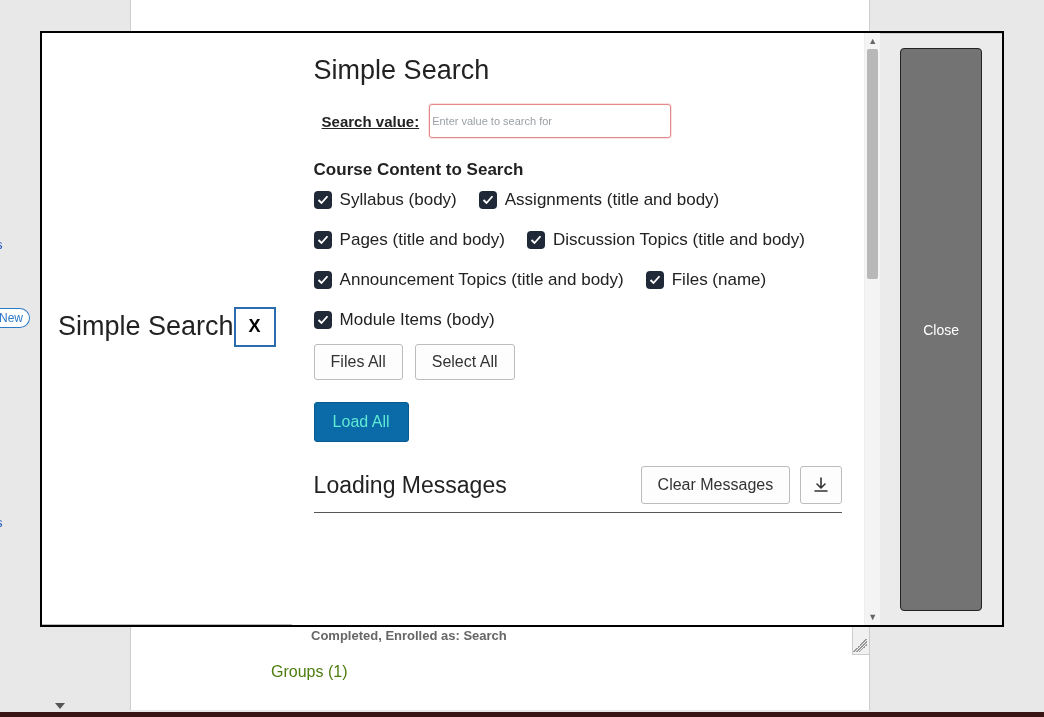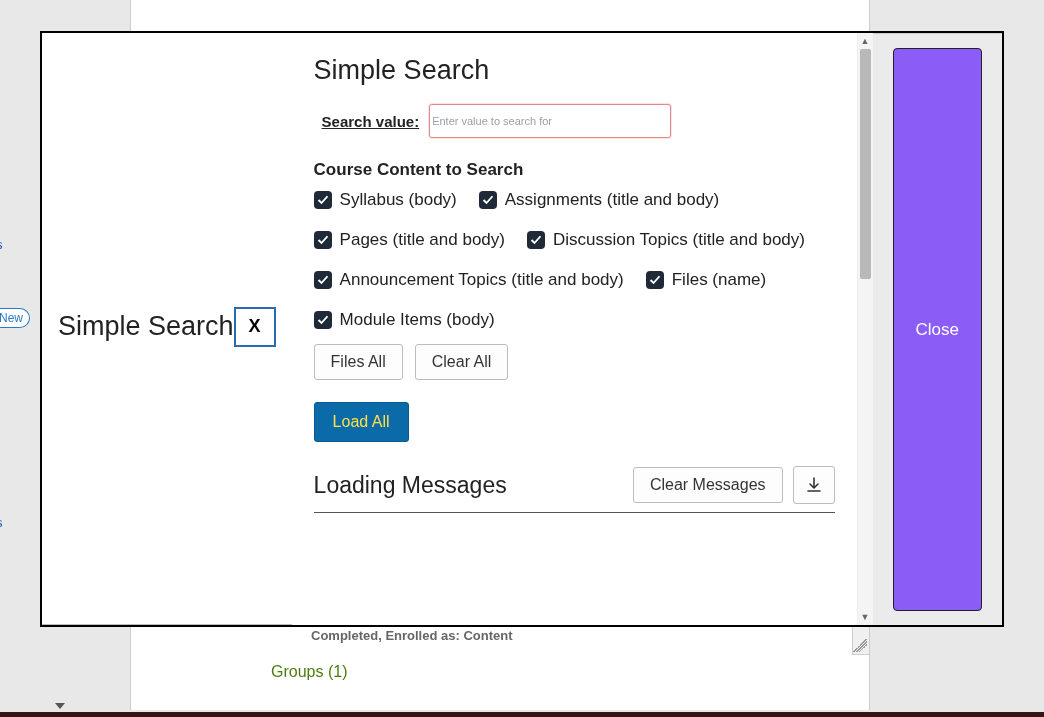--- a/index.html
+++ b/index.html
@@ -246,21 +246,21 @@
       padding: 8px 16px;
       font-size: 16px;
       border: 1px solid #bcbcbc;
       background: #fdfdfd;
       color: #333;
       cursor: pointer;
       border-radius: 3px;
     }
     .btn-primary {
       background: #0b6aa8;
-      color: #fde047;
+      color: #5eead4;
       border: 1px solid #085a91;
       padding: 10px 18px;
       font-size: 16px;
       cursor: pointer;
       border-radius: 3px;
       margin-bottom: 24px;
     }
     .messages-row {
       display: flex;
       align-items: center;
@@ -269,21 +269,20 @@
       padding-bottom: 8px;
     }
     .messages-h {
       font-size: 23px;
       font-weight: 400;
       color: #222;
     }
     .messages-actions {
       display: flex;
       gap: 10px;
-      align-items: center;
     }
     .download-btn {
       width: 42px;
       height: 38px;
       border: 1px solid #bcbcbc;
       background: #fdfdfd;
       display: flex;
       align-items: center;
       justify-content: center;
       border-radius: 3px;
@@ -291,36 +290,36 @@
     }
     .download-btn svg { width: 16px; height: 16px; }
     .modal-footer {
       background: #ebebeb;
       border-top: 1px solid #ccc;
       display: flex;
       justify-content: flex-end;
       padding: 14px 20px;
     }
     .footer-close {
-      background: #8b5cf6;
+      background: #737373;
       color: #fff;
       border: 1px solid #222;
       padding: 10px 22px;
-      font-size: 17px;
+      font-size: 14px;
       border-radius: 4px;
       cursor: pointer;
     }
   </style>
 </head>
 <body>
 
 <div class="bg-content">
   <div class="bg-panel">
     <div class="bg-resize"></div>
-    <div class="bg-status">Completed, Enrolled as: Content</div>
+    <div class="bg-status">Completed, Enrolled as: Search</div>
     <div class="bg-groups">Groups (1)</div>
   </div>
   <div class="bg-sidebar-s1">s</div>
   <div class="bg-sidebar-new">New</div>
   <div class="bg-sidebar-dot">&nbsp;</div>
   <div class="bg-sidebar-s2">s</div>
   <div class="bg-caret"></div>
   <div class="bg-bottom-bar"></div>
 </div>
 
@@ -395,21 +394,21 @@
               <svg viewBox="0 0 16 16">
                 <path d="M2 8 L6 12 L14 3" stroke="#fff" stroke-width="2.5" fill="none"></path>
               </svg>
             </span>
           <span>Module Items (body)</span>
         </label>
       </div>
 
       <div class="btn-row">
         <button class="btn">Files All</button>
-        <button class="btn">Clear All</button>
+        <button class="btn">Select All</button>
       </div>
 
       <button class="btn-primary">Load All</button>
 
       <div class="messages-row">
         <div class="messages-h">Loading Messages</div>
         <div class="messages-actions">
           <button class="btn">Clear Messages</button>
           <button class="download-btn">
             <svg viewBox="0 0 16 16">

